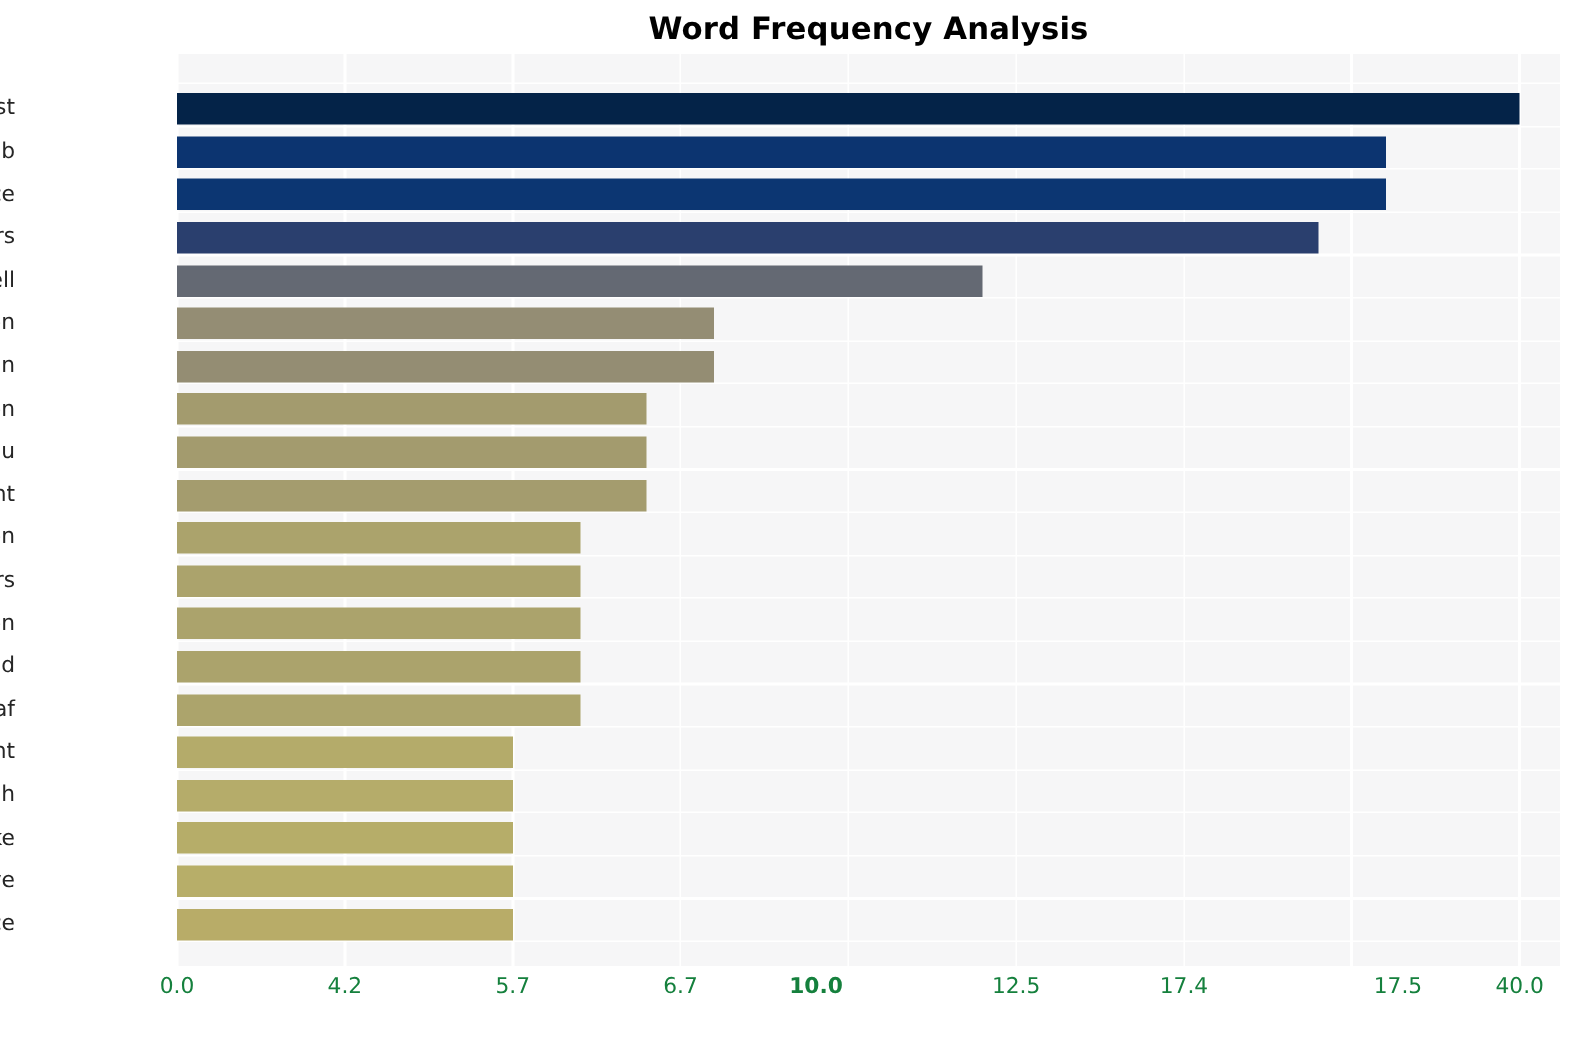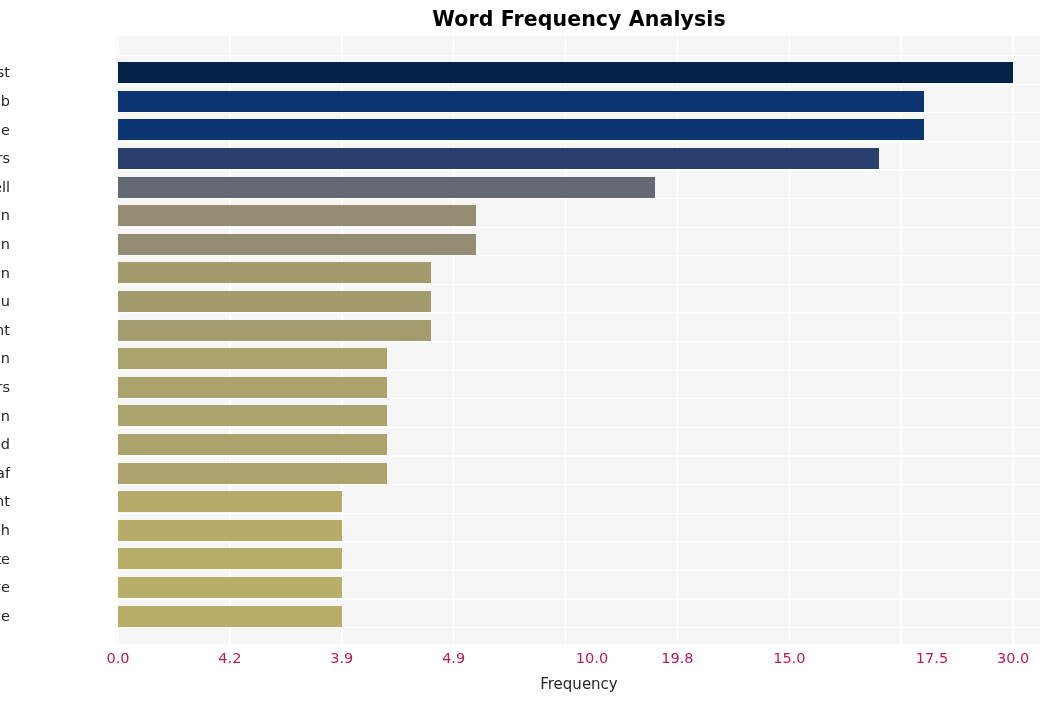--- a/index.html
+++ b/index.html
@@ -90,21 +90,21 @@
   }
 
   
   .xtick {
     position: absolute;
     top: 650px;
     width: 90px;
     margin-left: -45px;
     text-align: center;
     font-size: 14.5px;
-    color: #be185d;
+    color: #15803d;
     line-height: 17px;
   }
 
   #xlabel {
     position: absolute;
     left: 118px;
     top: 675px;
     width: 922px;
     text-align: center;
     font-size: 15px;
@@ -236,23 +236,22 @@
       <div class="ytick" style="top: 464.7px;">ashraf</div>
       <div class="ytick" style="top: 493.3px;">government</div>
       <div class="ytick" style="top: 521.9px;">branch</div>
       <div class="ytick" style="top: 550.5px;">take</div>
       <div class="ytick" style="top: 579.1px;">live</div>
       <div class="ytick" style="top: 607.7px;">justice</div>
     </div>
   <div id="xtick-labels">
       <div class="xtick" style="left: 118px;">0.0</div>
       <div class="xtick" style="left: 229.893px;">4.2</div>
-      <div class="xtick" style="left: 341.786px;">3.9</div>
-      <div class="xtick" style="left: 453.68px;">4.9</div>
-      <div class="xtick" style="left: 592px;">10.0</div>
-      <div class="xtick" style="left: 677.466px;">19.8</div>
-      <div class="xtick" style="left: 789.359px;">15.0</div>
+      <div class="xtick" style="left: 341.786px;">5.7</div>
+      <div class="xtick" style="left: 453.68px;">6.7</div>
+      <div class="xtick" style="left: 544px; font-weight: bold;">10.0</div>
+      <div class="xtick" style="left: 677.466px;">12.5</div>
+      <div class="xtick" style="left: 789.359px;">17.4</div>
       <div class="xtick" style="left: 932px;">17.5</div>
-      <div class="xtick" style="left: 1013.15px;">30.0</div>
+      <div class="xtick" style="left: 1013.15px;">40.0</div>
     </div>
 
-  <div id="xlabel">Frequency</div>
 </div>
 
 </body></html>

